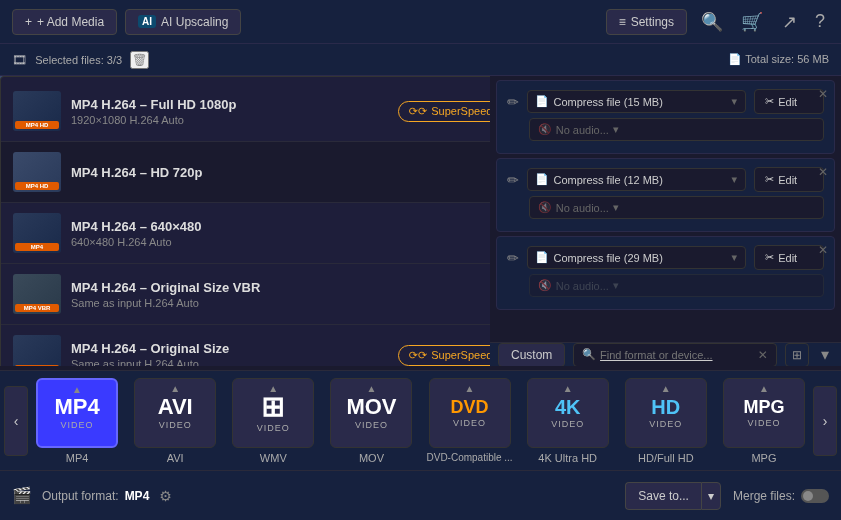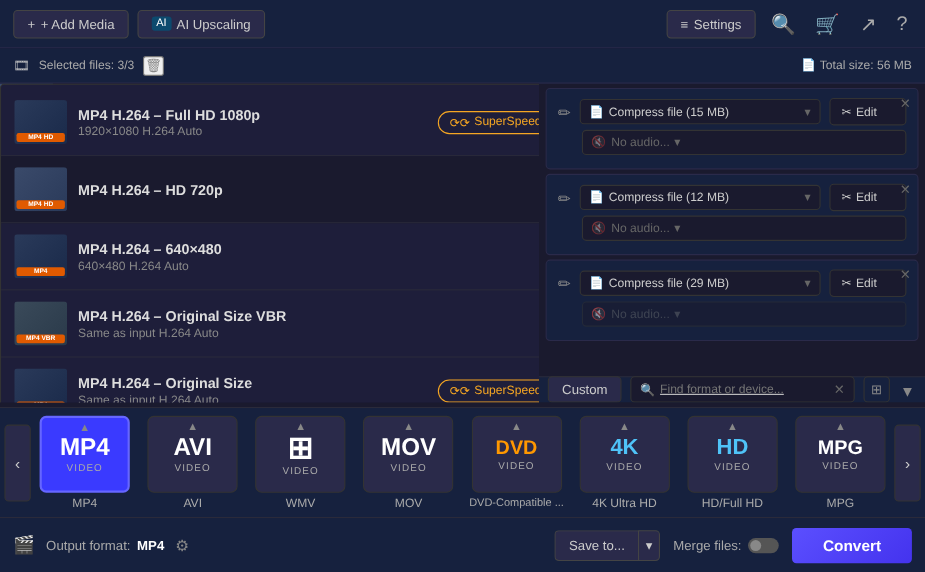--- a/index.html
+++ b/index.html
@@ -53,21 +53,21 @@
       align-items: center;
       gap: 5px;
       font-size: 12px;
     }
     .ai-icon {
       background: #0c4a6e;
       color: white;
       border-radius: 3px;
       padding: 1px 4px;
       font-size: 10px;
-      font-weight: normal;
+      font-weight: bold;
     }
     .topbar-right {
       display: flex;
       align-items: center;
       gap: 10px;
     }
     .topbar-right .icon-btn {
       background: none;
       border: none;
       color: #aaa;
@@ -738,21 +738,21 @@
             <div class="no-audio-select" style="opacity:0.5">
               <span>🔇</span>
               <span>No audio...</span>
               <span class="chevron">▾</span>
             </div>
           </div>
         </div>
 
       </div>
 
-      <div style="height:24px;background:#16213e;border-top:1px solid #2a2a3a;display:flex;align-items:flex-end;padding:0 8px;gap:8px;">
+      <div style="height:24px;background:#16213e;border-top:1px solid #2a2a3a;display:flex;align-items:center;padding:0 8px;gap:8px;">
         <button class="custom-btn">Custom</button>
         <div class="search-box">
           <span style="font-size:11px;color:#666;">🔍</span>
           <input class="search-input" type="text" placeholder="Find format or device..." style="">
           <button class="search-clear">✕</button>
         </div>
         <button class="search-cam-btn">⊞</button>
         <button style="background:none;border:none;color:#888;cursor:pointer;font-size:16px;padding:0 4px;">▾</button>
       </div>
     </div>
@@ -856,17 +856,16 @@
       <div style="display:flex;">
         <button class="save-to-btn">Save to...</button>
         <button class="save-to-arrow">▾</button>
       </div>
       <div class="merge-files-label">
         <span>Merge files:</span>
         <div class="merge-toggle">
           <div class="merge-toggle-dot"></div>
         </div>
       </div>
-      <button class="convert-btn">Convert</button>
     </div>
   </div>
 
 </div>
 
 </body></html>

